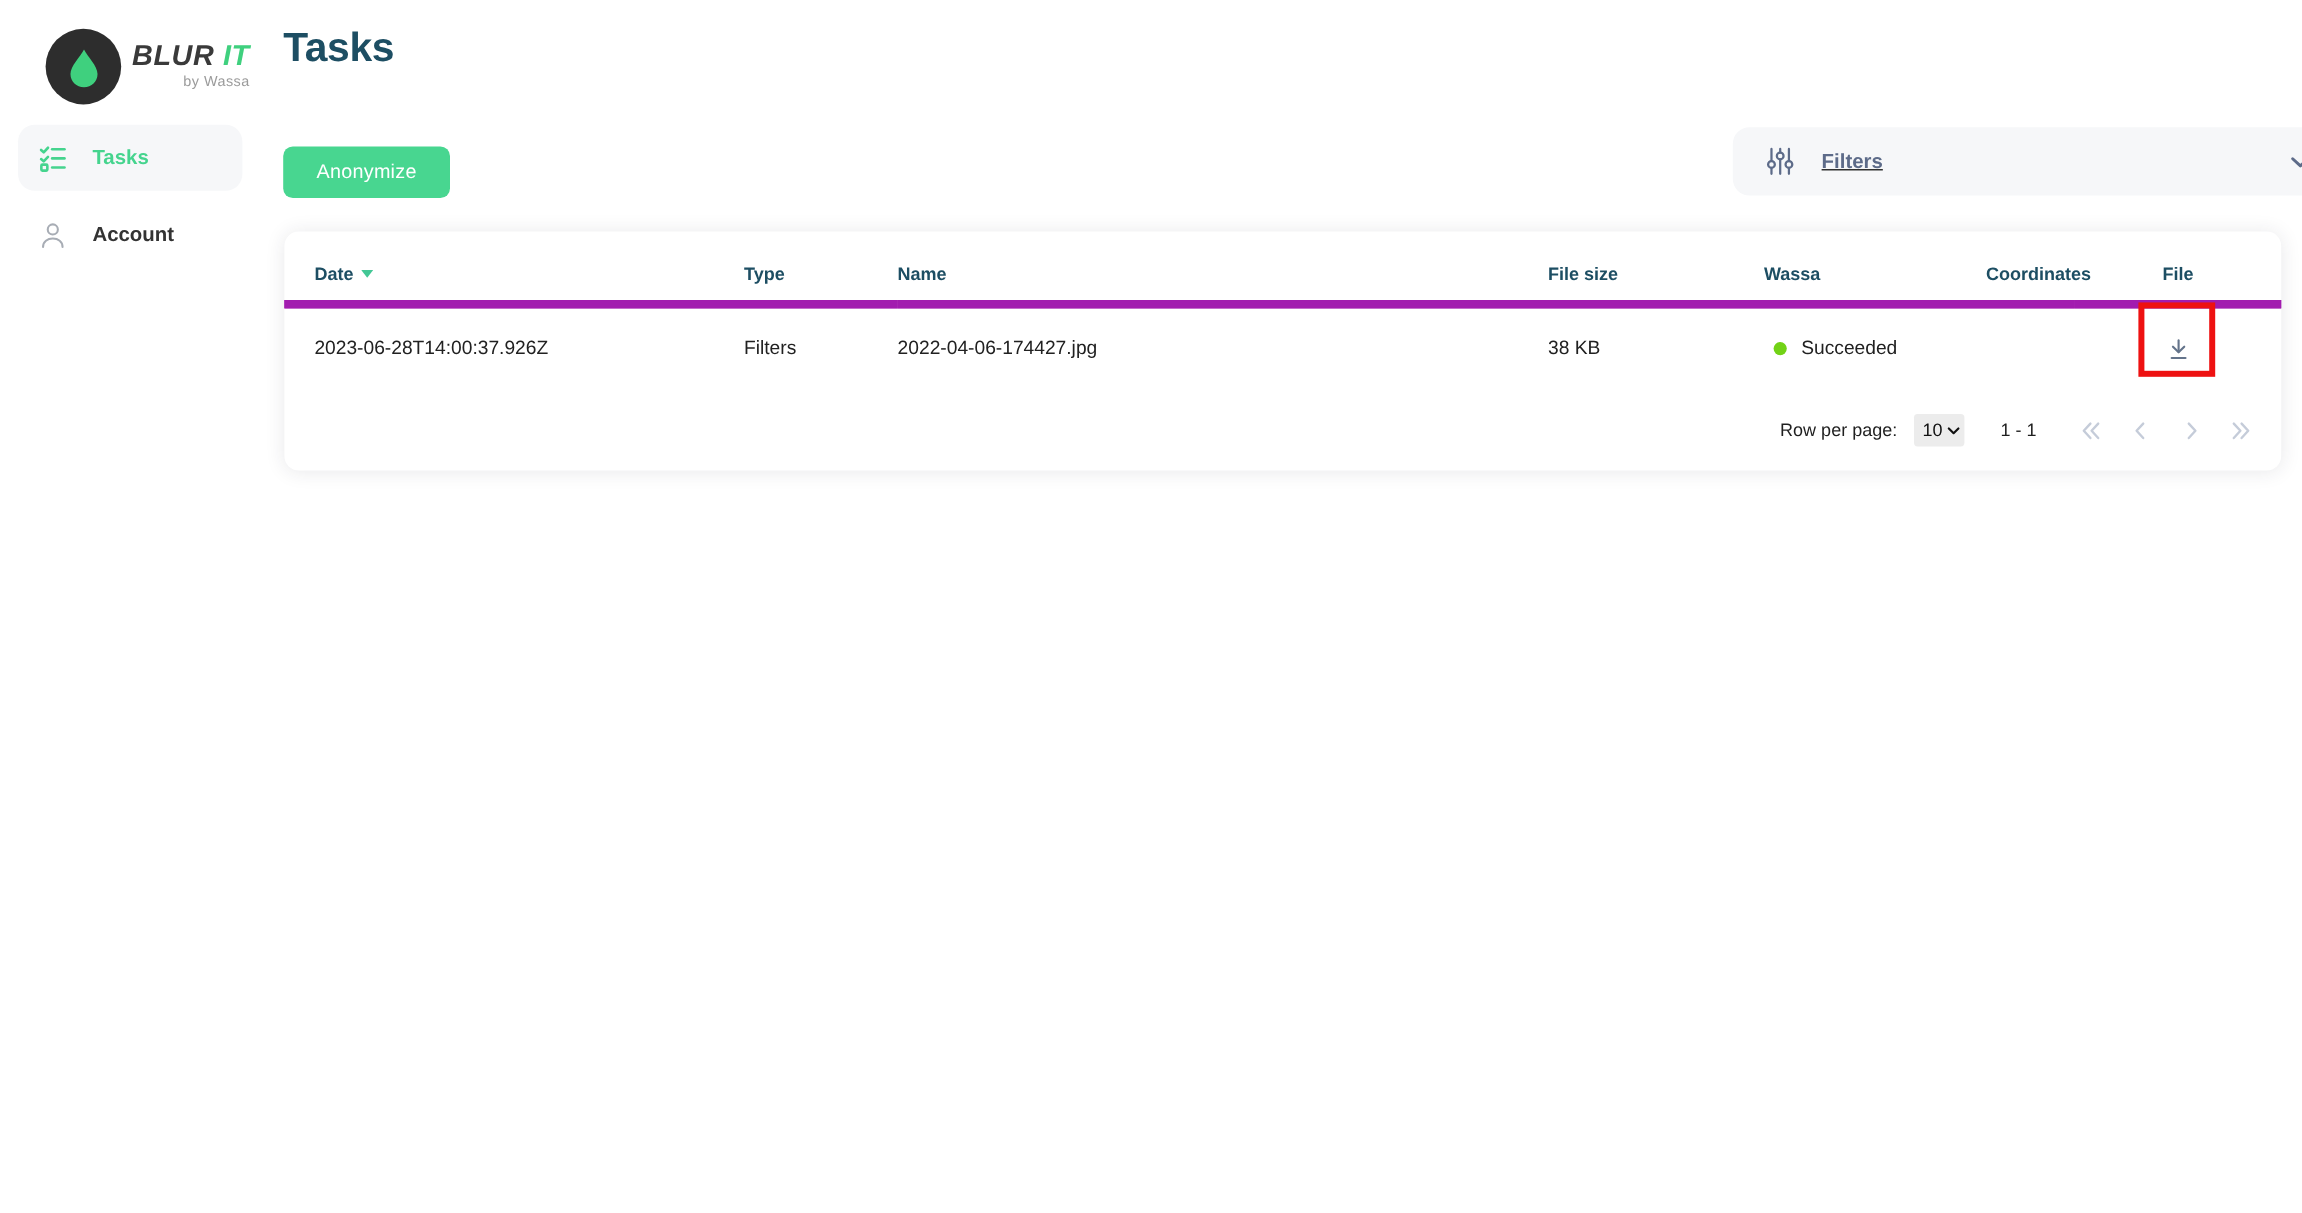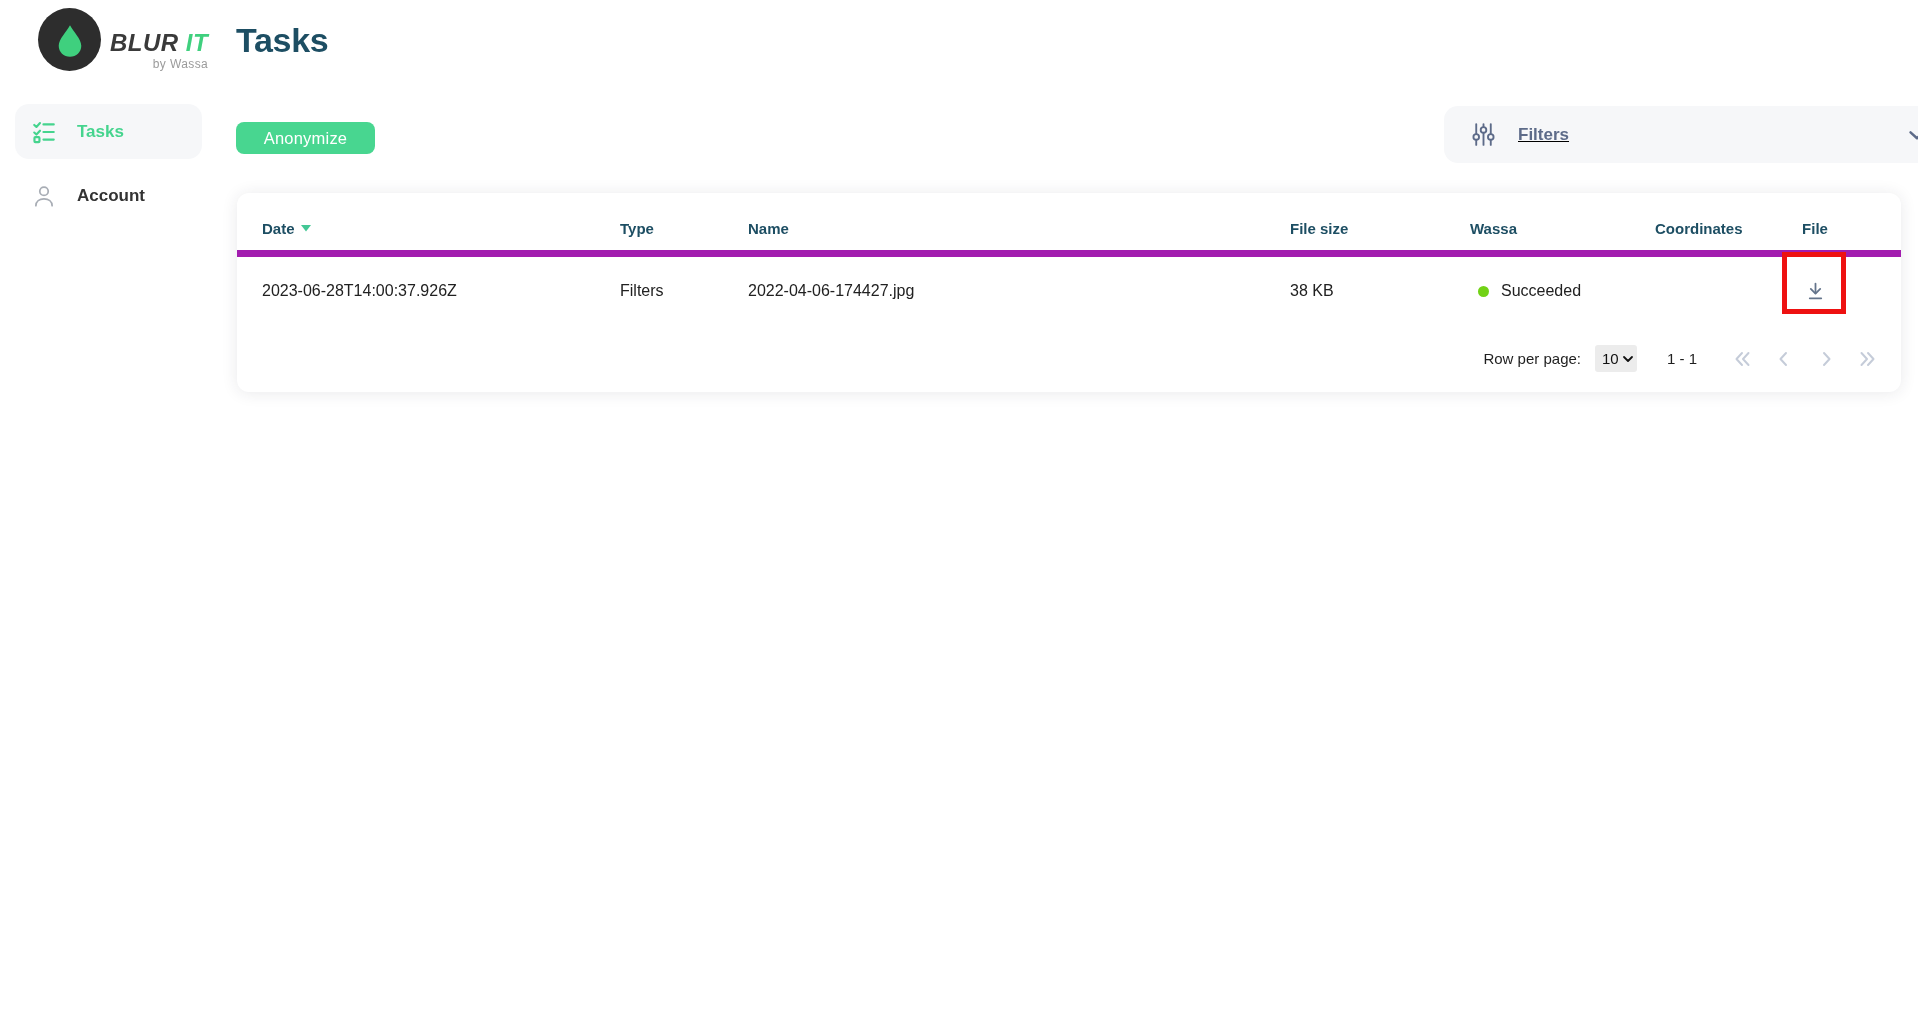--- a/index.html
+++ b/index.html
@@ -1,39 +1,39 @@
 <!DOCTYPE html>
 <html><head>
 <meta charset="utf-8">
 <style>
   * { margin:0; padding:0; box-sizing:border-box; }
   html,body { width:1918px; height:1011px; background:#ffffff; overflow:hidden;
               font-family:"Liberation Sans","DejaVu Sans",sans-serif; }
 
   
-  .logo-row { position:absolute; left:38px; top:8px; display:flex; align-items:flex-end; cursor:pointer; }
+  .logo-row { position:absolute; left:38px; top:24px; display:flex; align-items:flex-start; cursor:pointer; }
   .logo-circle { width:63px; height:63px; border-radius:50%; background:#2d2d2d;
                  display:flex; align-items:center; justify-content:center; flex:0 0 auto; }
   .brand-text { margin-left:9px; padding-top:9px; }
   .brand-line { font-size:24px; font-weight:800; font-style:italic; color:#3a3a3a; letter-spacing:.5px; white-space:nowrap; }
   .brand-line .accent { color:#3fd07e; }
   .byline { font-size:12px; color:#9b9b9b; letter-spacing:.4px; text-align:right; margin-top:0px; }
 
   .nav { position:absolute; left:15px; top:104px; width:187px; }
   .nav-item { height:55px; border-radius:14px; display:flex; align-items:center;
               padding-left:16px; gap:20px; cursor:pointer; }
   .nav-item.active { background:#f6f7f9; }
   .nav-label { font-size:17px; font-weight:600; color:#333; }
   .nav-item.active .nav-label { color:#45d48e; }
 
   
   .page-title { position:absolute; left:236px; top:21px; font-size:34px; font-weight:700;
                 color:#1d4e63; letter-spacing:-.3px; }
 
-  .btn-anonymize { position:absolute; left:236px; top:122px; width:139px; height:32px;
+  .btn-anonymize { position:absolute; left:236px; top:122px; width:139px; height:43px;
                    background:#48d690; color:#ffffff; border:none; border-radius:8px;
                    font-family:inherit; font-size:16.5px; font-weight:500; letter-spacing:.2px; cursor:pointer; }
 
   .filters-bar { position:absolute; left:1444px; top:106px; width:511px; height:57px;
                  background:#f6f7f9; border-radius:14px; display:flex; align-items:center;
                  padding:0 24px 0 26px; cursor:pointer;text-decoration:underline; }
   .filters-label { font-size:17px; font-weight:600; color:#5d6b89; margin-left:21px; }
   .filters-chevron { margin-left:auto; display:flex; }
 
   

